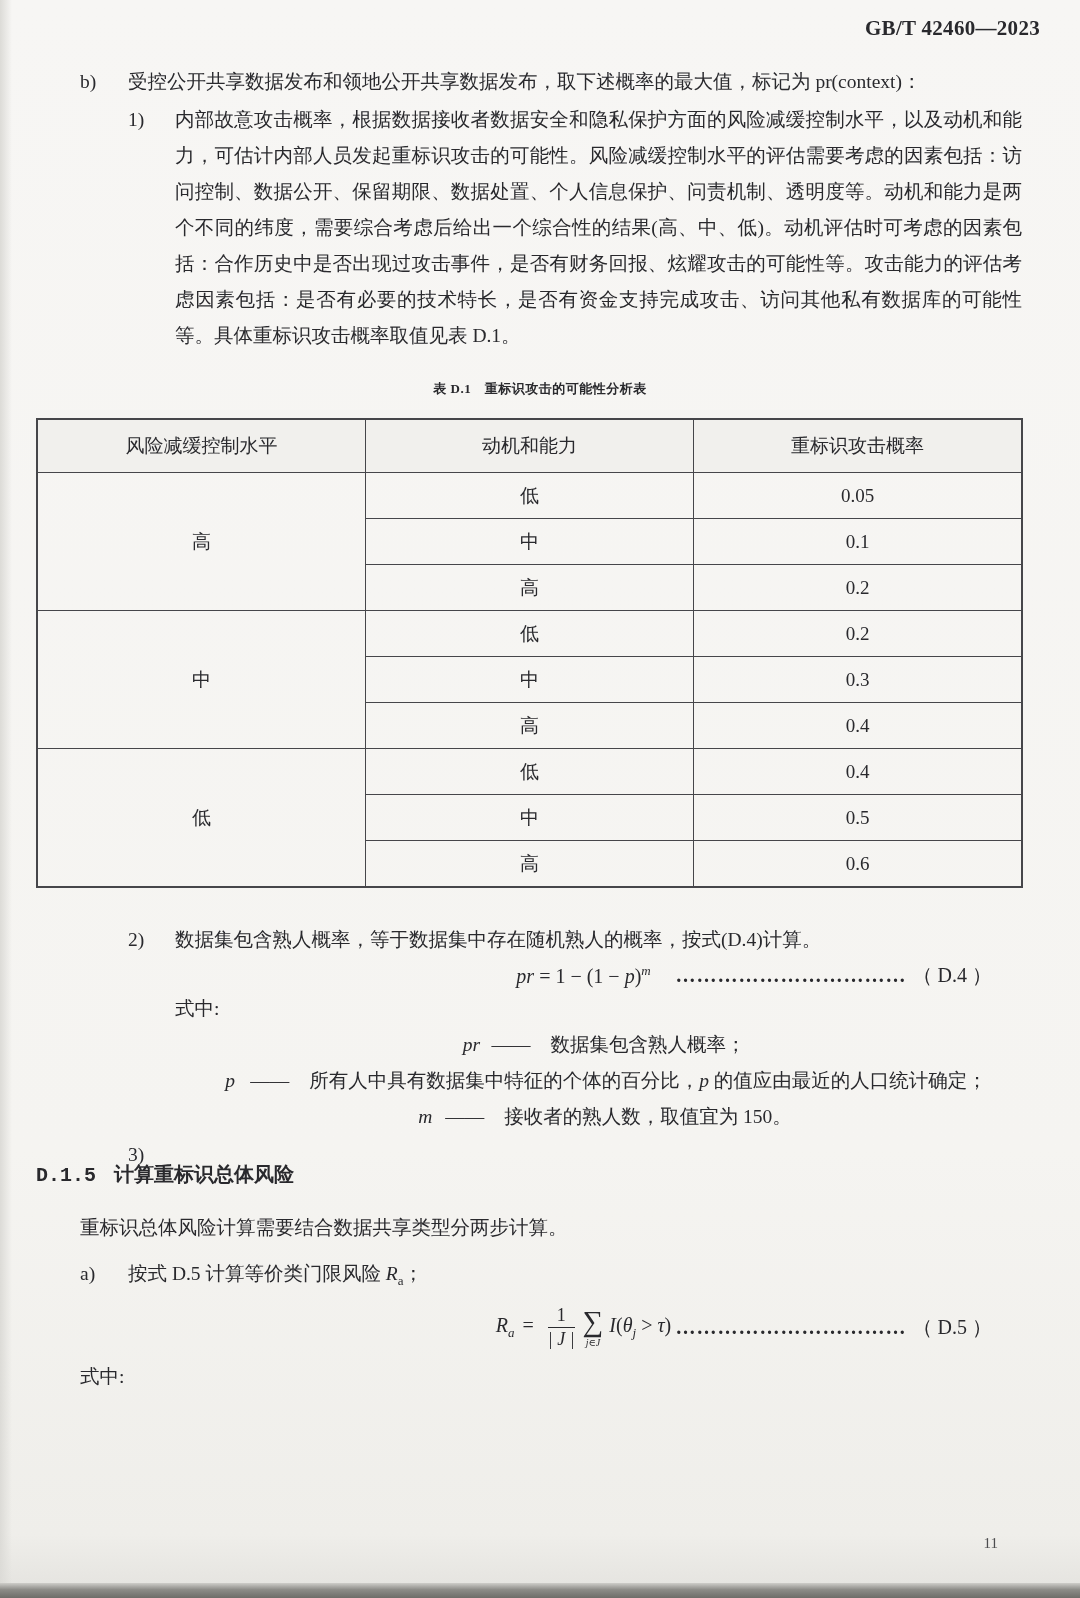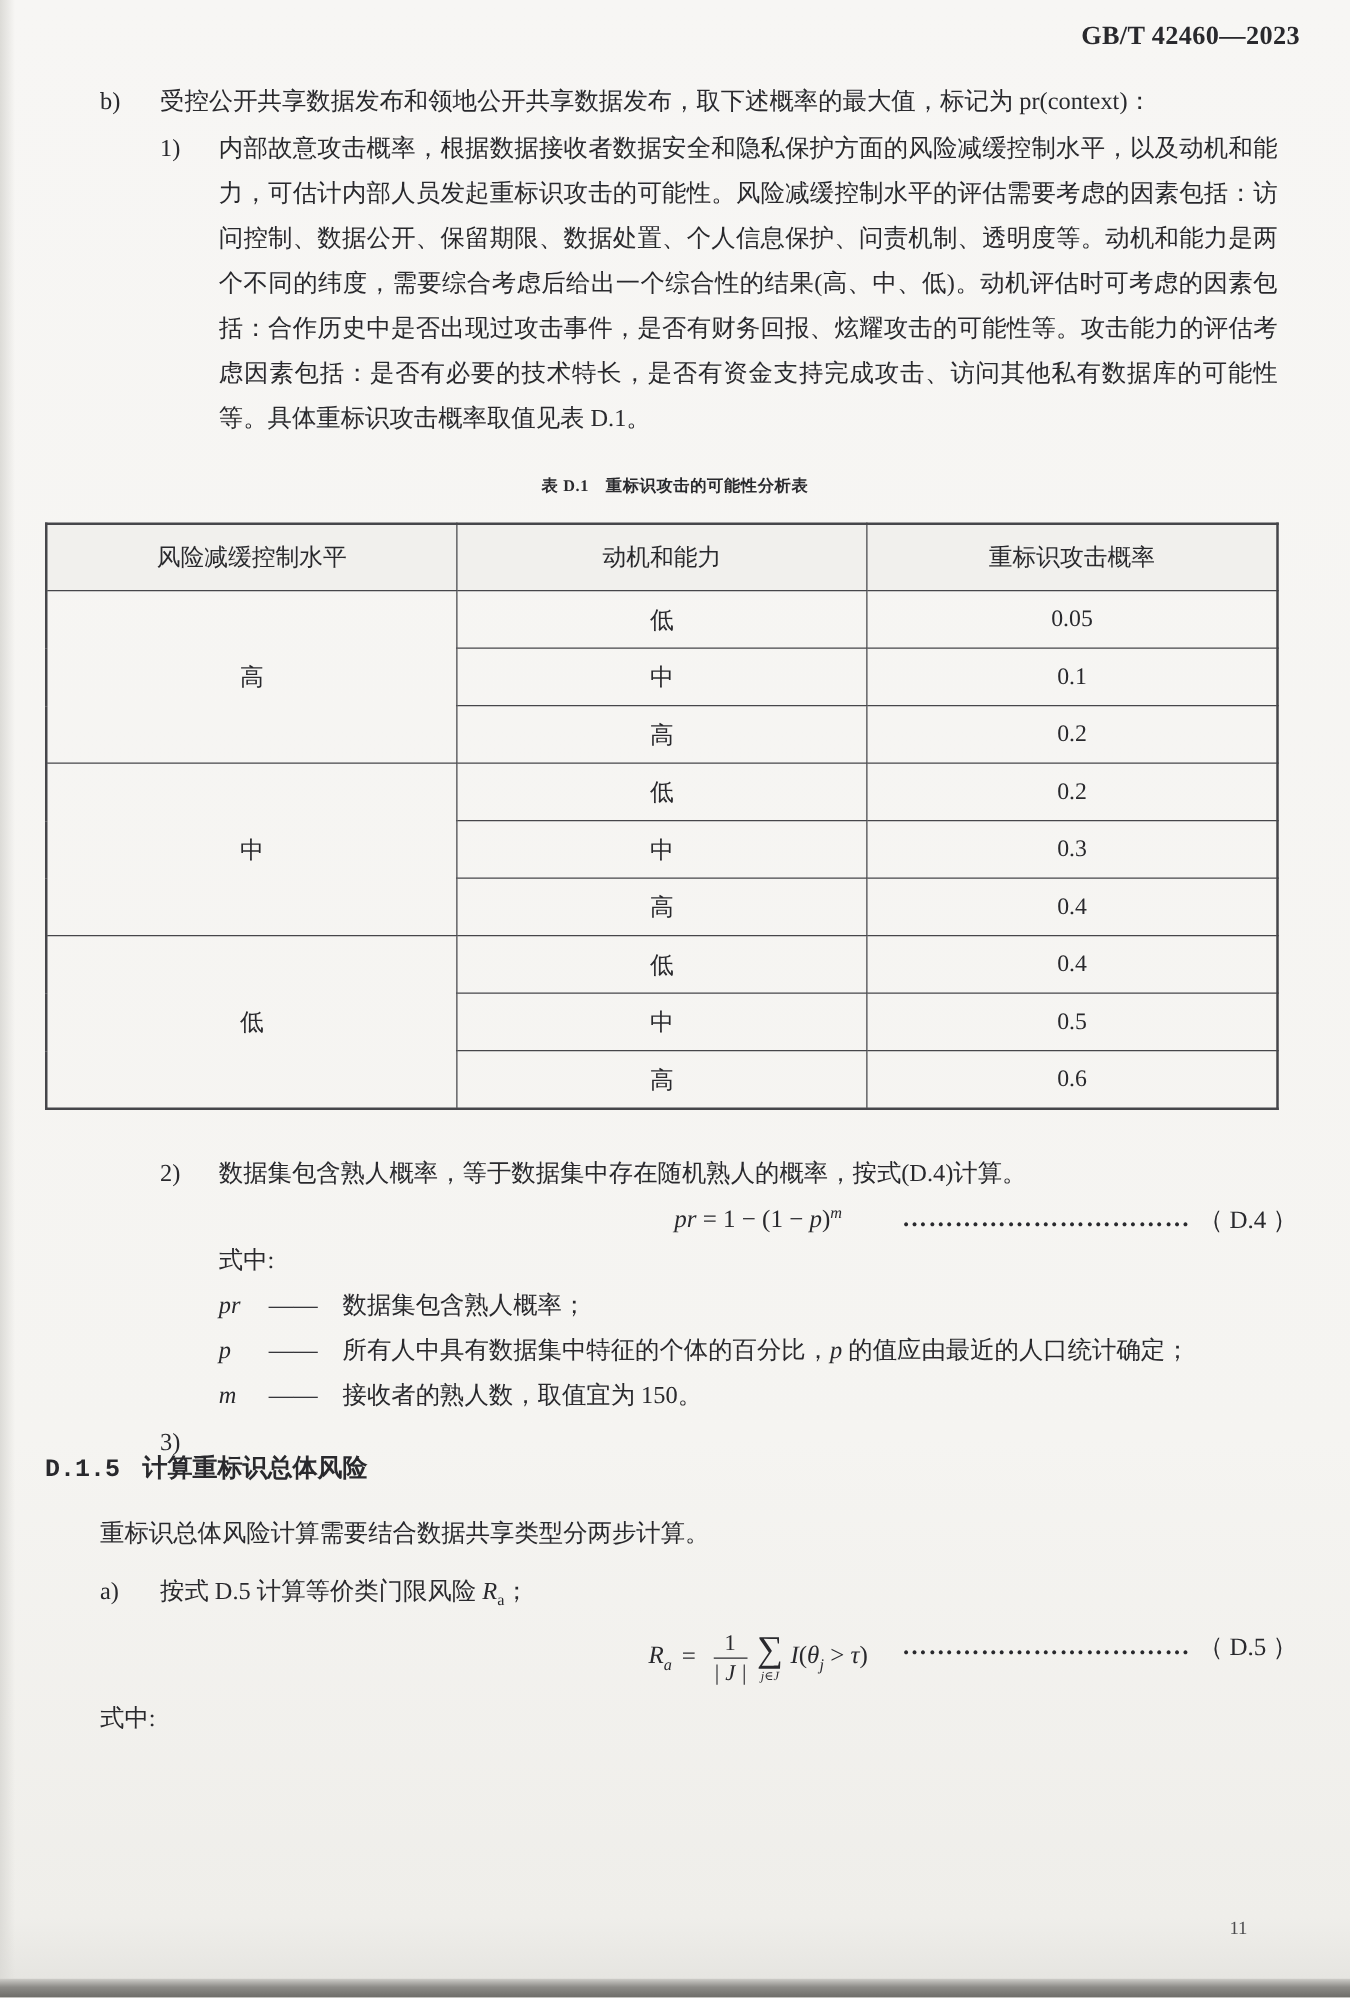--- a/index.html
+++ b/index.html
@@ -59,22 +59,22 @@
   table.d1 th, table.d1 td {
     border: 1px solid #46464a;
     text-align: center;
     font-weight: normal;
     padding: 4px;
   }
   table.d1 thead th { height: 44px; background: #f1f0ed; }
   table.d1 tbody td { height: 37px; }
 
   .formula-row {
-    display: flex; align-items: flex-start;
-    margin: 4px 42px 0 175px;
+    display: flex; align-items: center;
+    margin: 4px 88px 0 175px;
     font-size: 20px;
   }
   .f-spacer { flex: 1; }
   .f-body { white-space: nowrap; }
   .f-right { flex: 1; display: flex; justify-content: flex-end; align-items: center; white-space: nowrap; }
   .f-eq { margin: 0 8px; }
   .var { font-style: italic; }
   sub { font-size: 13px; }
   sup { font-size: 13px; }
   .dots { letter-spacing: 1px; font-weight: bold; }
@@ -89,21 +89,21 @@
   .frac .den { padding-top: 1px; font-style: italic; }
 
   .sum {
     display: inline-flex; flex-direction: column; align-items: center;
     vertical-align: middle; margin: 0 6px 0 2px; line-height: 1;
   }
   .sum .sigma { font-size: 29px; }
   .sum .sumsub { font-size: 10px; font-style: italic; margin-top: 2px; }
 
   .where      { margin: 2px 58px 0 175px; font-size: 19.5px; line-height: 36px; }
-  .def-row    { margin: 0 58px 0 175px;  font-size: 19.5px; line-height: 36px; }
+  .def-row    { margin: 0 58px 0 175px;  font-size: 19.5px; line-height: 36px; text-align: center; }
   .def-term   { display: inline-block; min-width: 40px; font-style: italic; }
   .def-dash   { margin-right: 20px; }
 
   .section-head {
     margin: 26px 57px 0 36px;
     font-family: Liberation Mono, monospace;
     font-weight: bold;
     font-size: 20px;
   }
   .section-head .sec-label { margin-right: 18px; }

